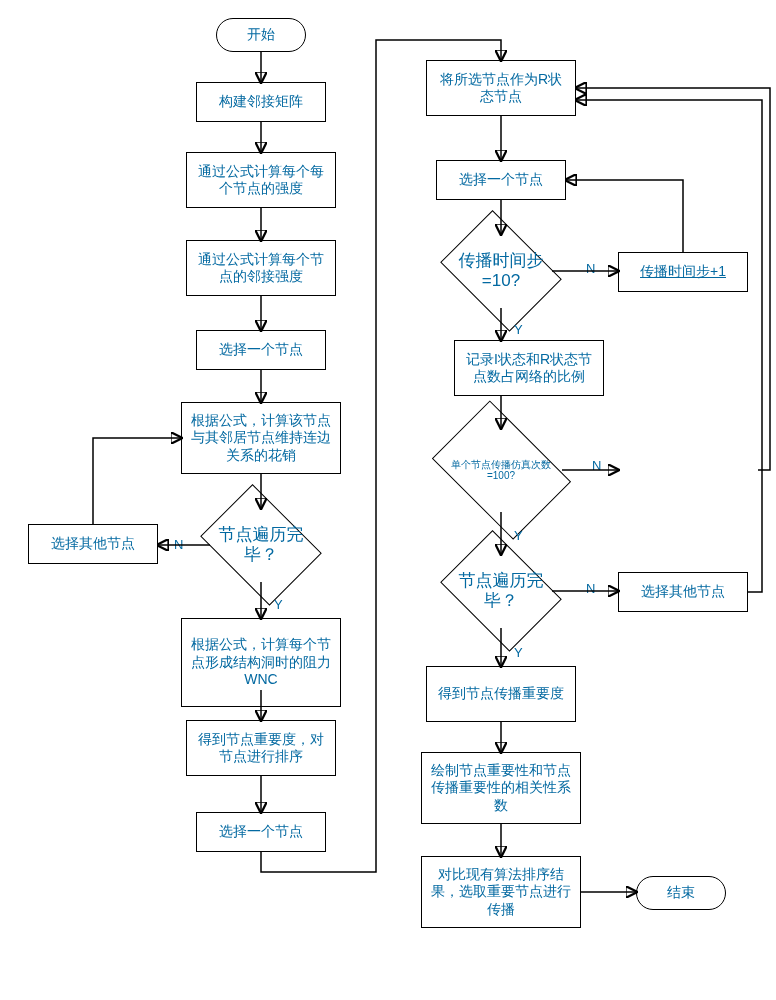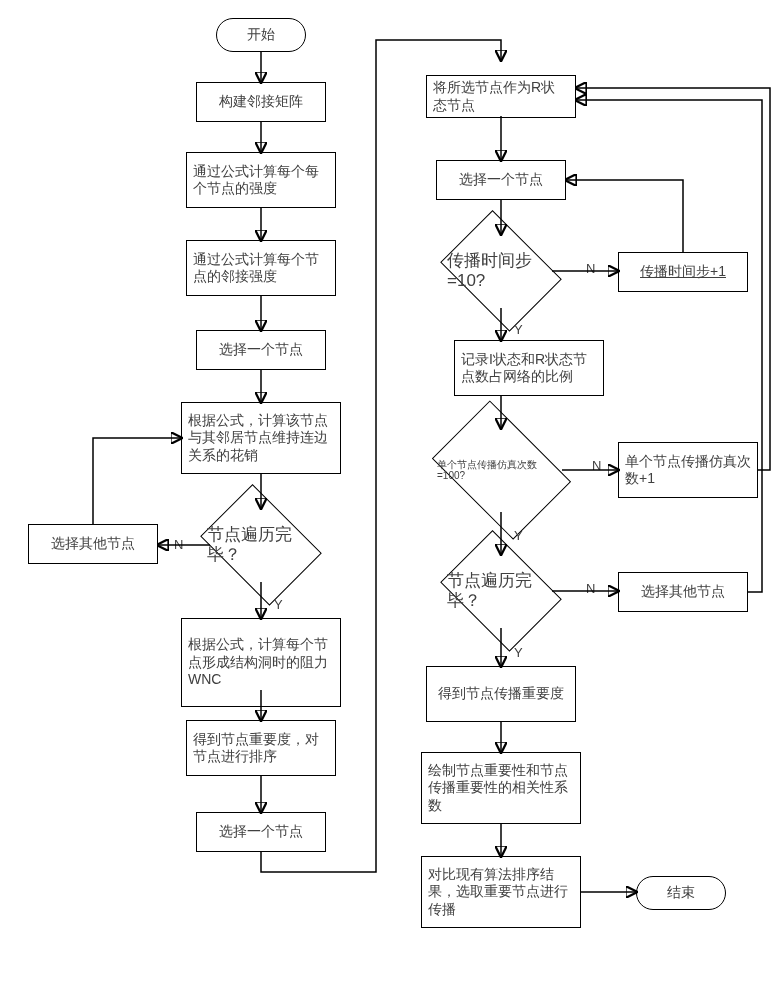--- a/index.html
+++ b/index.html
@@ -13,25 +13,25 @@
     width: 776px;
     height: 1000px;
     background: #fff;
   }
   .node {
     position: absolute;
     box-sizing: border-box;
     display: flex;
     align-items: center;
     justify-content: center;
-    text-align: left;
+    text-align: center;
     font-size: 14px;
     line-height: 1.25;
     padding: 4px 6px;
-    color: #404040;
+    color: #0369a1;
   }
   .process {
     border: 1.5px solid #000;
     background: #fff;
   }
   .terminator {
     border: 1.5px solid #000;
     border-radius: 999px;
     background: #fff;
   }
@@ -113,21 +113,21 @@
   </div>
 
   <div class="node process" style="left:186px; top:720px; width:150px; height:56px;">
     <span>得到节点重要度，对节点进行排序</span>
   </div>
 
   <div class="node process" style="left:196px; top:812px; width:130px; height:40px;">
     <span>选择一个节点</span>
   </div>
 
-  <div class="node process" style="left:426px; top:60px; width:150px; height:43px;margin-top:15px;">
+  <div class="node process" style="left:426px; top:60px; width:150px; height:56px;">
     <span>将所选节点作为R状态节点</span>
   </div>
 
   <div class="node process" style="left:436px; top:160px; width:130px; height:40px;">
     <span>选择一个节点</span>
   </div>
 
   <div class="node decision" style="left:441px; top:226px; width:120px; height:90px;">
     <div class="diamond"></div>
     <span class="dlabel">传播时间步=10?</span>
@@ -139,23 +139,20 @@
 
   <div class="node process" style="left:426px; top:340px; width:150px; height:56px;margin-left:28px;">
     <span>记录I状态和R状态节点数占网络的比例</span>
   </div>
 
   <div class="node decision" style="left:431px; top:420px; width:140px; height:100px;">
     <div class="diamond"></div>
     <span class="dlabel" style="font-size:10px">单个节点传播仿真次数=100?</span>
   </div>
 
-  <div class="node process" style="left:618px; top:442px; width:140px; height:56px;">
-    <span>单个节点传播仿真次数+1</span>
-  </div>
 
   <div class="node decision" style="left:441px; top:546px; width:120px; height:90px;">
     <div class="diamond"></div>
     <span class="dlabel">节点遍历完毕？</span>
   </div>
 
   <div class="node process" style="left:618px; top:572px; width:130px; height:40px;">
     <span>选择其他节点</span>
   </div>
 

